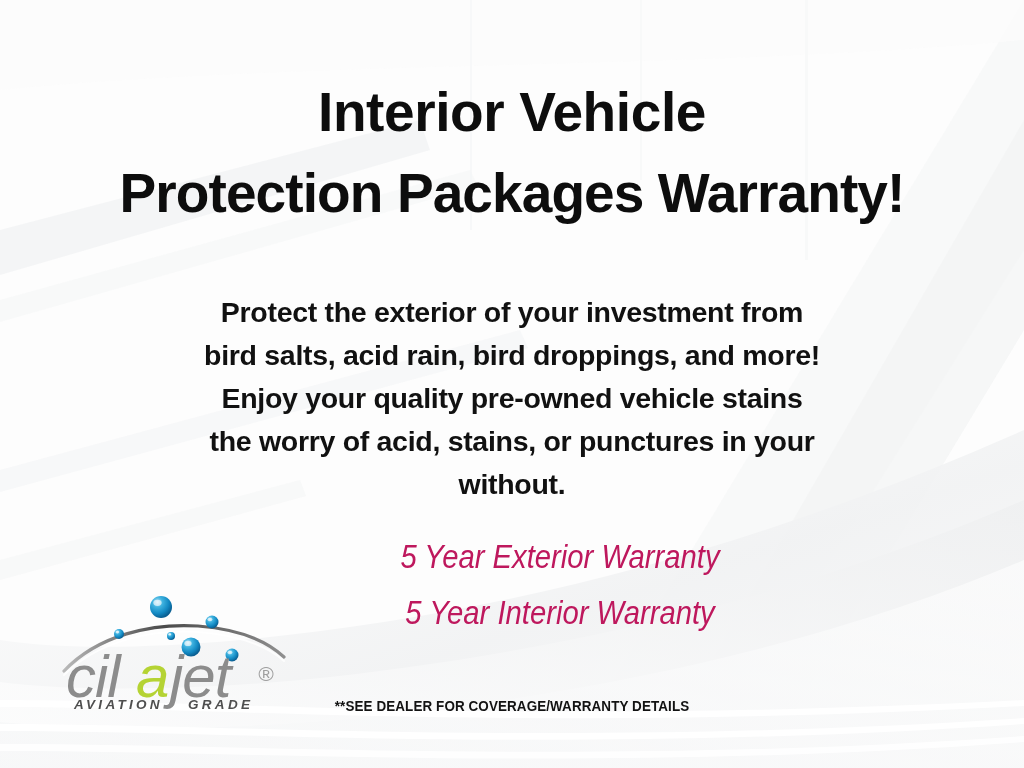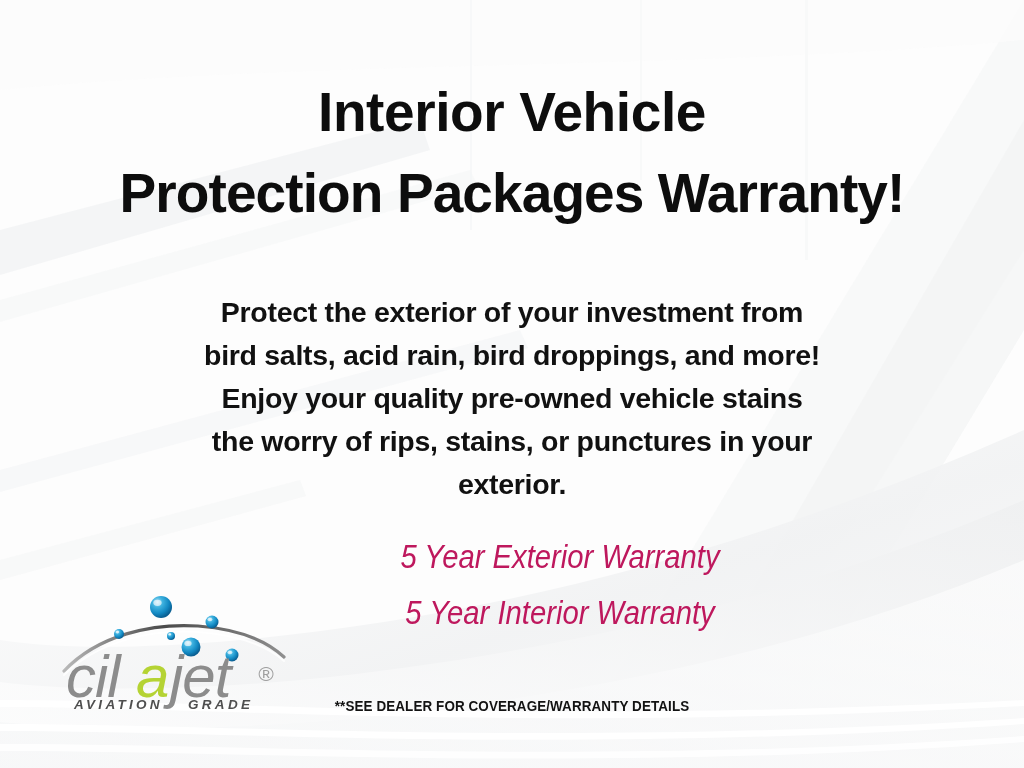--- a/index.html
+++ b/index.html
@@ -220,22 +220,22 @@
 
     <div class="headline">
       <span class="hl-line line1">Interior Vehicle</span>
       <span class="hl-line line2">Protection Packages Warranty!</span>
     </div>
 
     <div class="body-copy">
       <span class="bc-line">Protect the exterior of your investment from</span>
       <span class="bc-line">bird salts, acid rain, bird droppings, and more!</span>
       <span class="bc-line">Enjoy your quality pre-owned vehicle stains</span>
-      <span class="bc-line">the worry of rips, stains, or punctures in your</span>
-      <span class="bc-line">exterior.</span>
+      <span class="bc-line">the worry of acid, stains, or punctures in your</span>
+      <span class="bc-line">without.</span>
     </div>
 
     <div class="warranty">
       <span class="wr-line">5 Year Exterior Warranty</span>
       <span class="wr-line">5 Year Interior Warranty</span>
     </div>
 
     <div class="disclaimer">**SEE DEALER FOR COVERAGE/WARRANTY DETAILS</div>
 
   </div>

